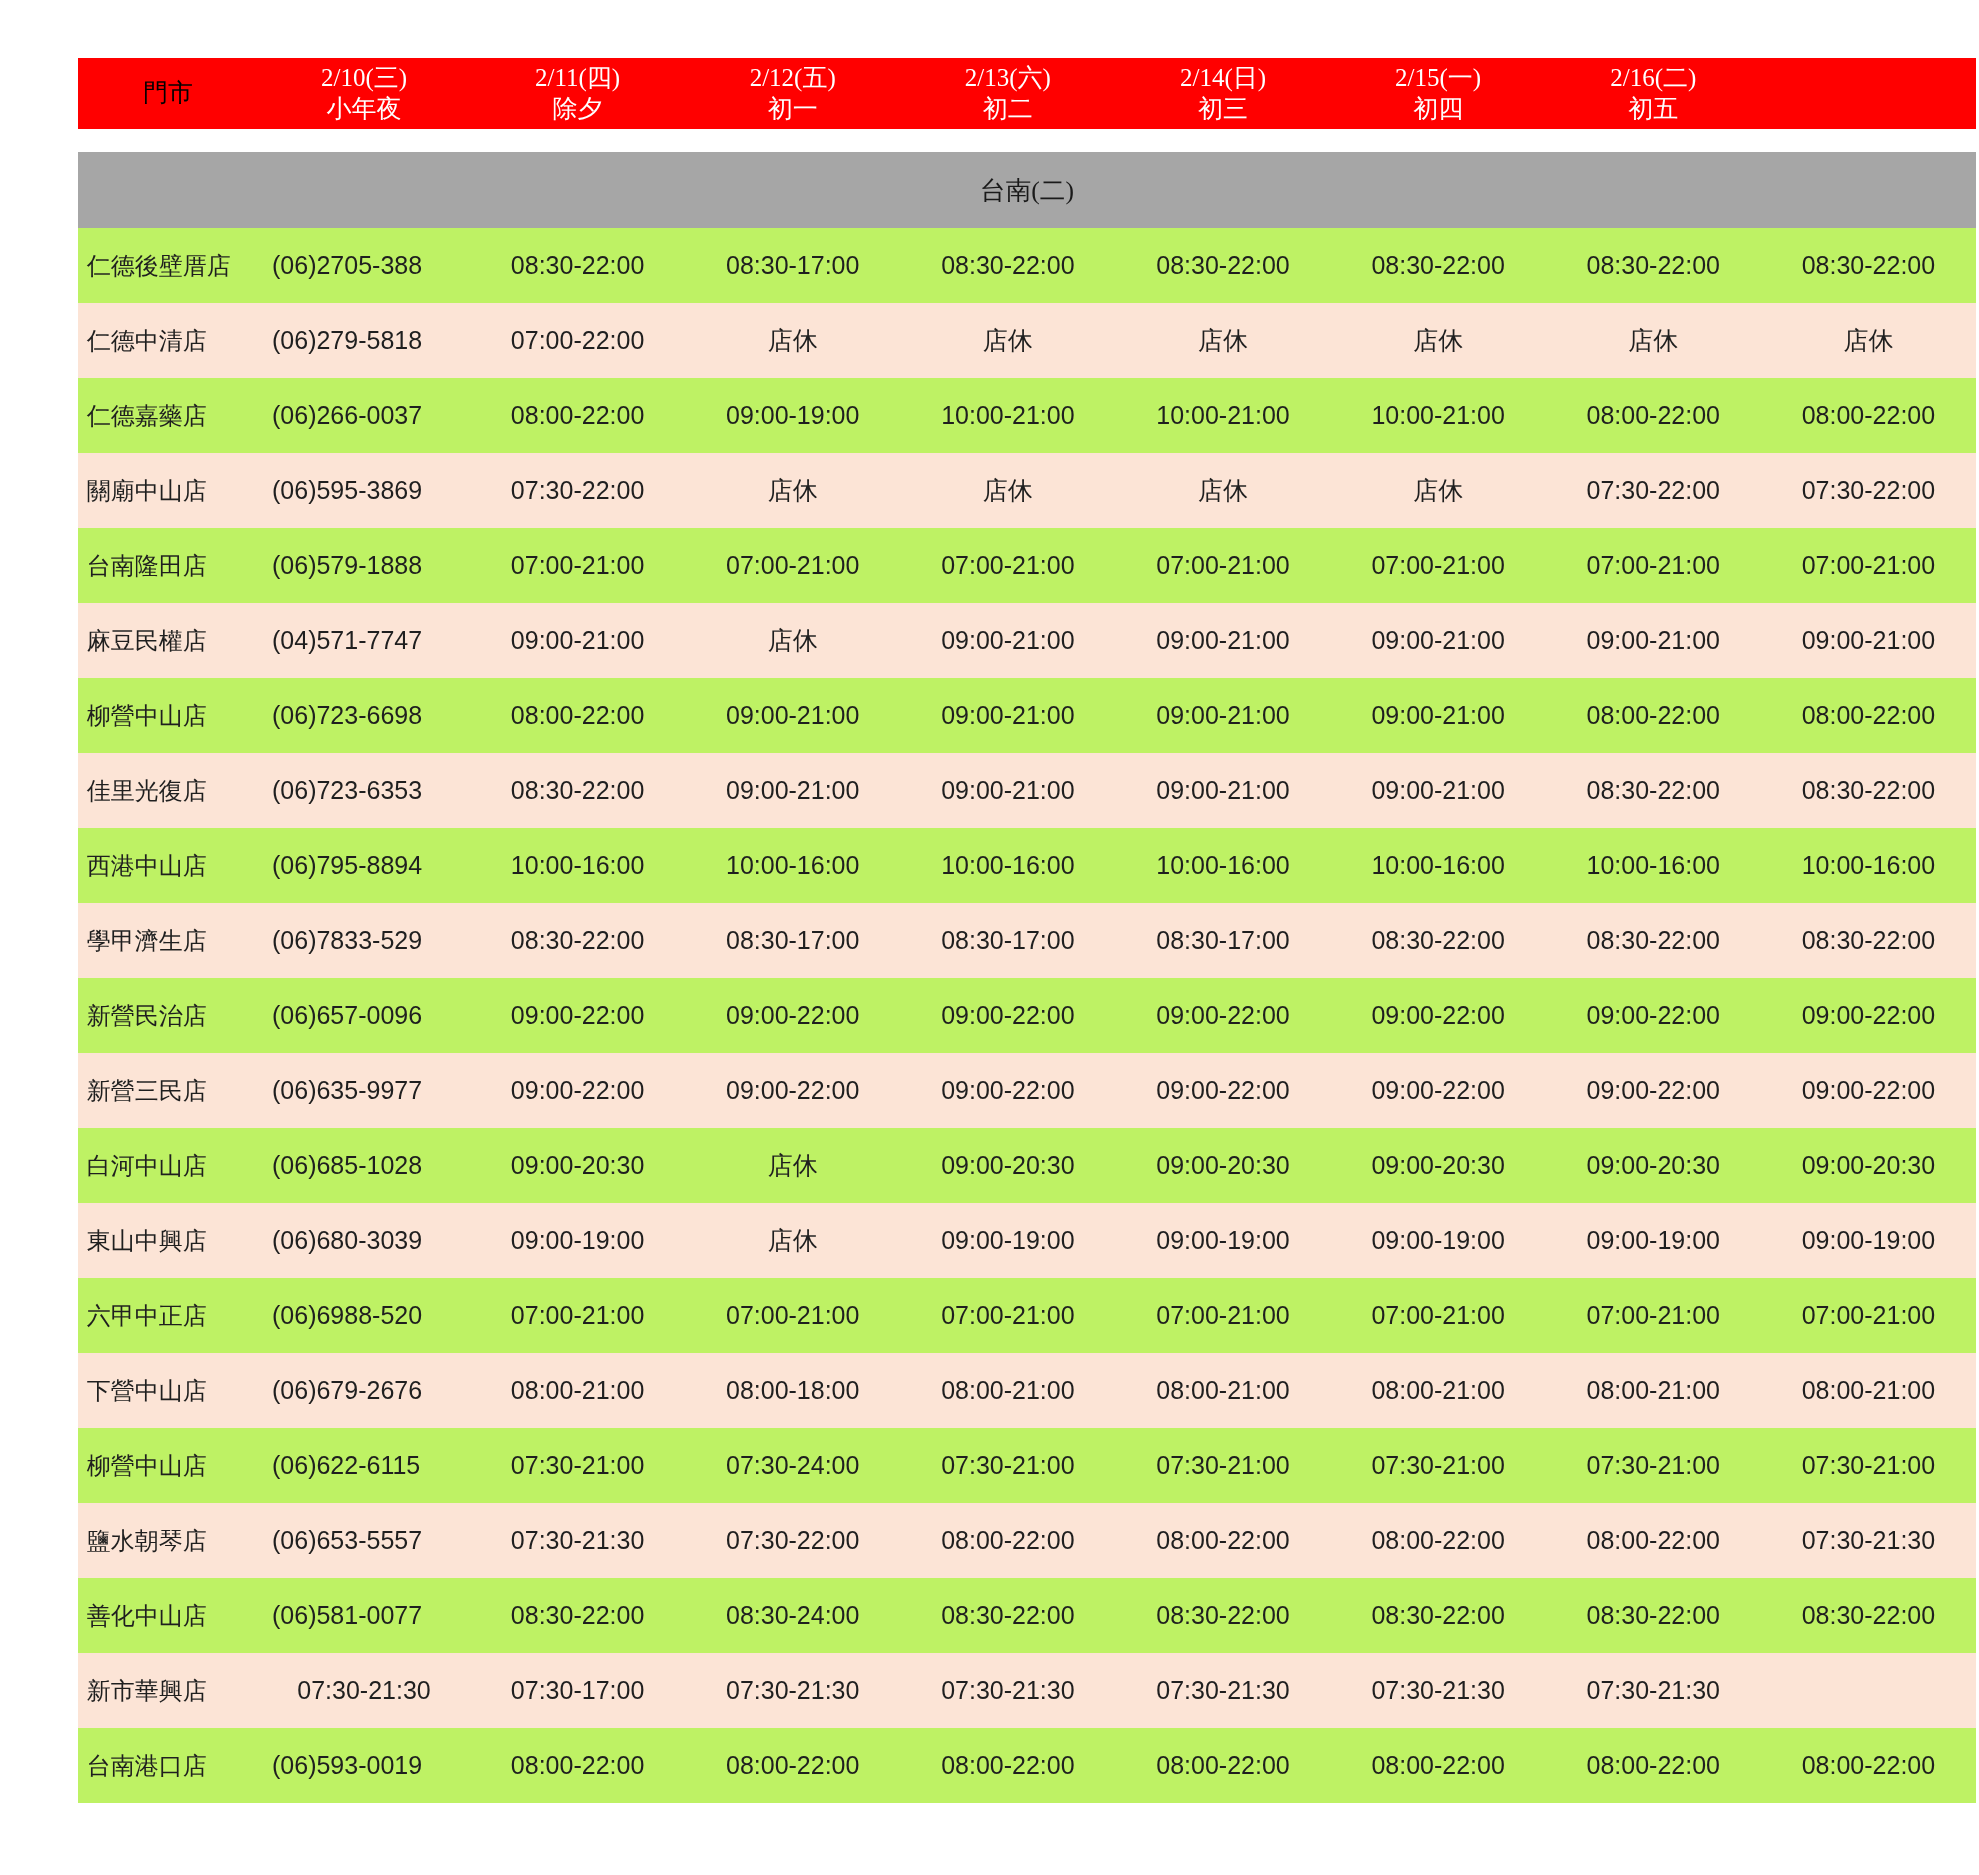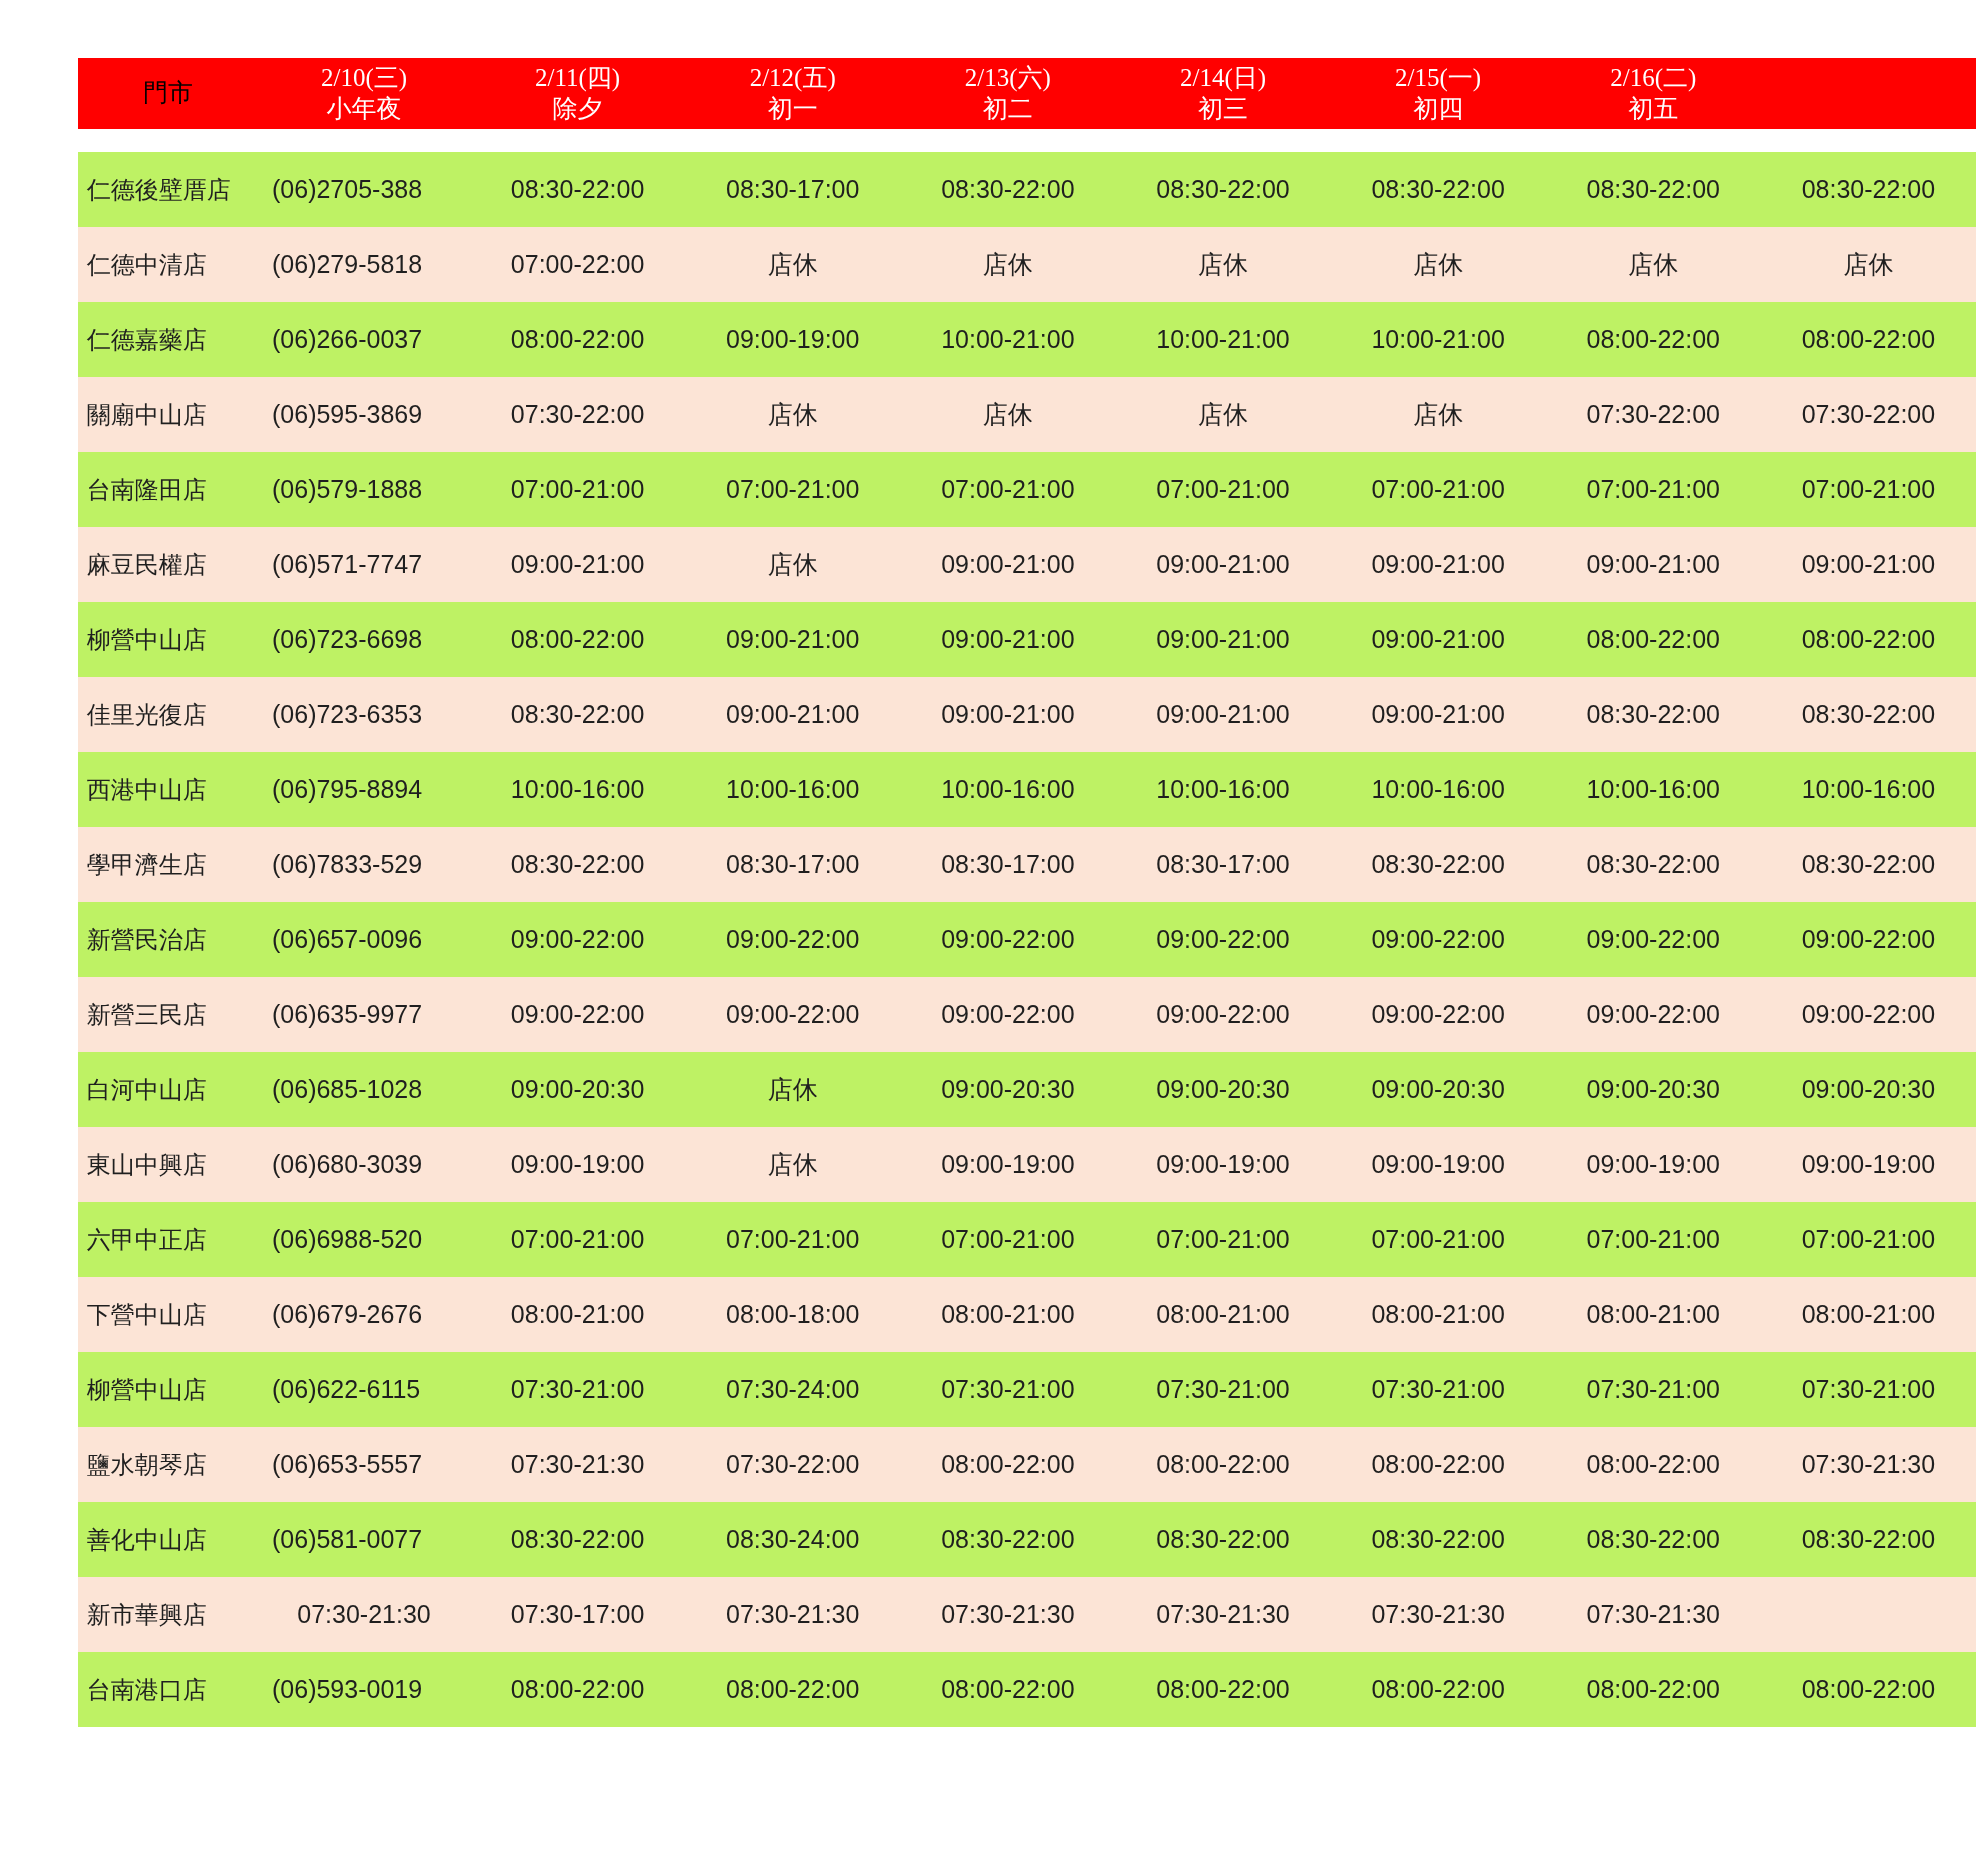--- a/index.html
+++ b/index.html
@@ -58,20 +58,23 @@
         <div class="h-cell date">
           <div>2/15(一)</div>
           <div>初四</div>
         </div>
         <div class="h-cell date">
           <div>2/16(二)</div>
           <div>初五</div>
         </div>
       </div>
     <div class="gap"></div>
+    <div class="section">
+      <span>台南(二)</span>
+    </div>
     <div>
         <div class="grid-row row">
           <div class="cell store">仁德後壁厝店</div>
           <div class="cell phone">(06)2705-388</div>
           <div class="cell hours">08:30-22:00</div>
           <div class="cell hours">08:30-17:00</div>
           <div class="cell hours">08:30-22:00</div>
           <div class="cell hours">08:30-22:00</div>
           <div class="cell hours">08:30-22:00</div>
           <div class="cell hours">08:30-22:00</div>
@@ -116,21 +119,21 @@
           <div class="cell hours">07:00-21:00</div>
           <div class="cell hours">07:00-21:00</div>
           <div class="cell hours">07:00-21:00</div>
           <div class="cell hours">07:00-21:00</div>
           <div class="cell hours">07:00-21:00</div>
           <div class="cell hours">07:00-21:00</div>
           <div class="cell hours">07:00-21:00</div>
         </div>
         <div class="grid-row row alt">
           <div class="cell store">麻豆民權店</div>
-          <div class="cell phone">(06)571-7747</div>
+          <div class="cell phone">(04)571-7747</div>
           <div class="cell hours">09:00-21:00</div>
           <div class="cell hours">店休</div>
           <div class="cell hours">09:00-21:00</div>
           <div class="cell hours">09:00-21:00</div>
           <div class="cell hours">09:00-21:00</div>
           <div class="cell hours">09:00-21:00</div>
           <div class="cell hours">09:00-21:00</div>
         </div>
         <div class="grid-row row">
           <div class="cell store">柳營中山店</div>

